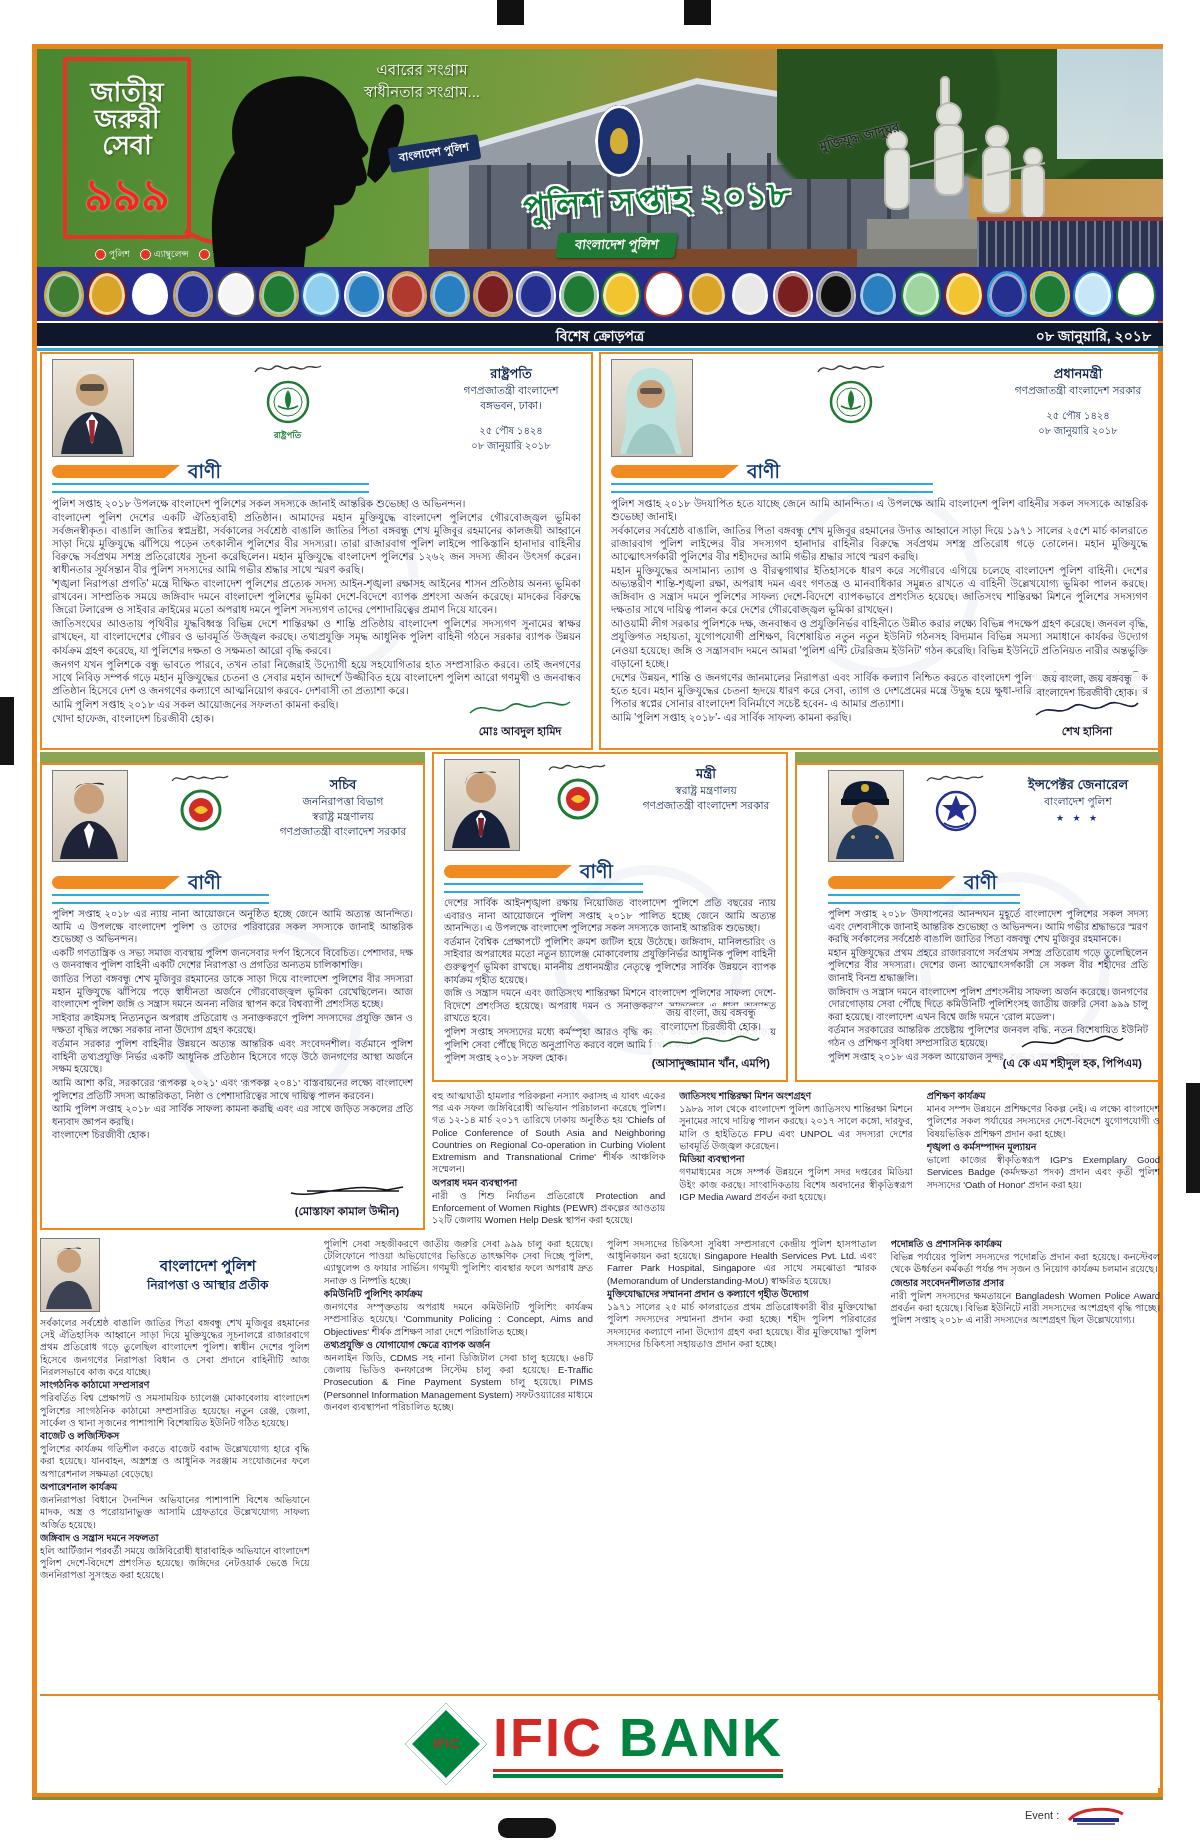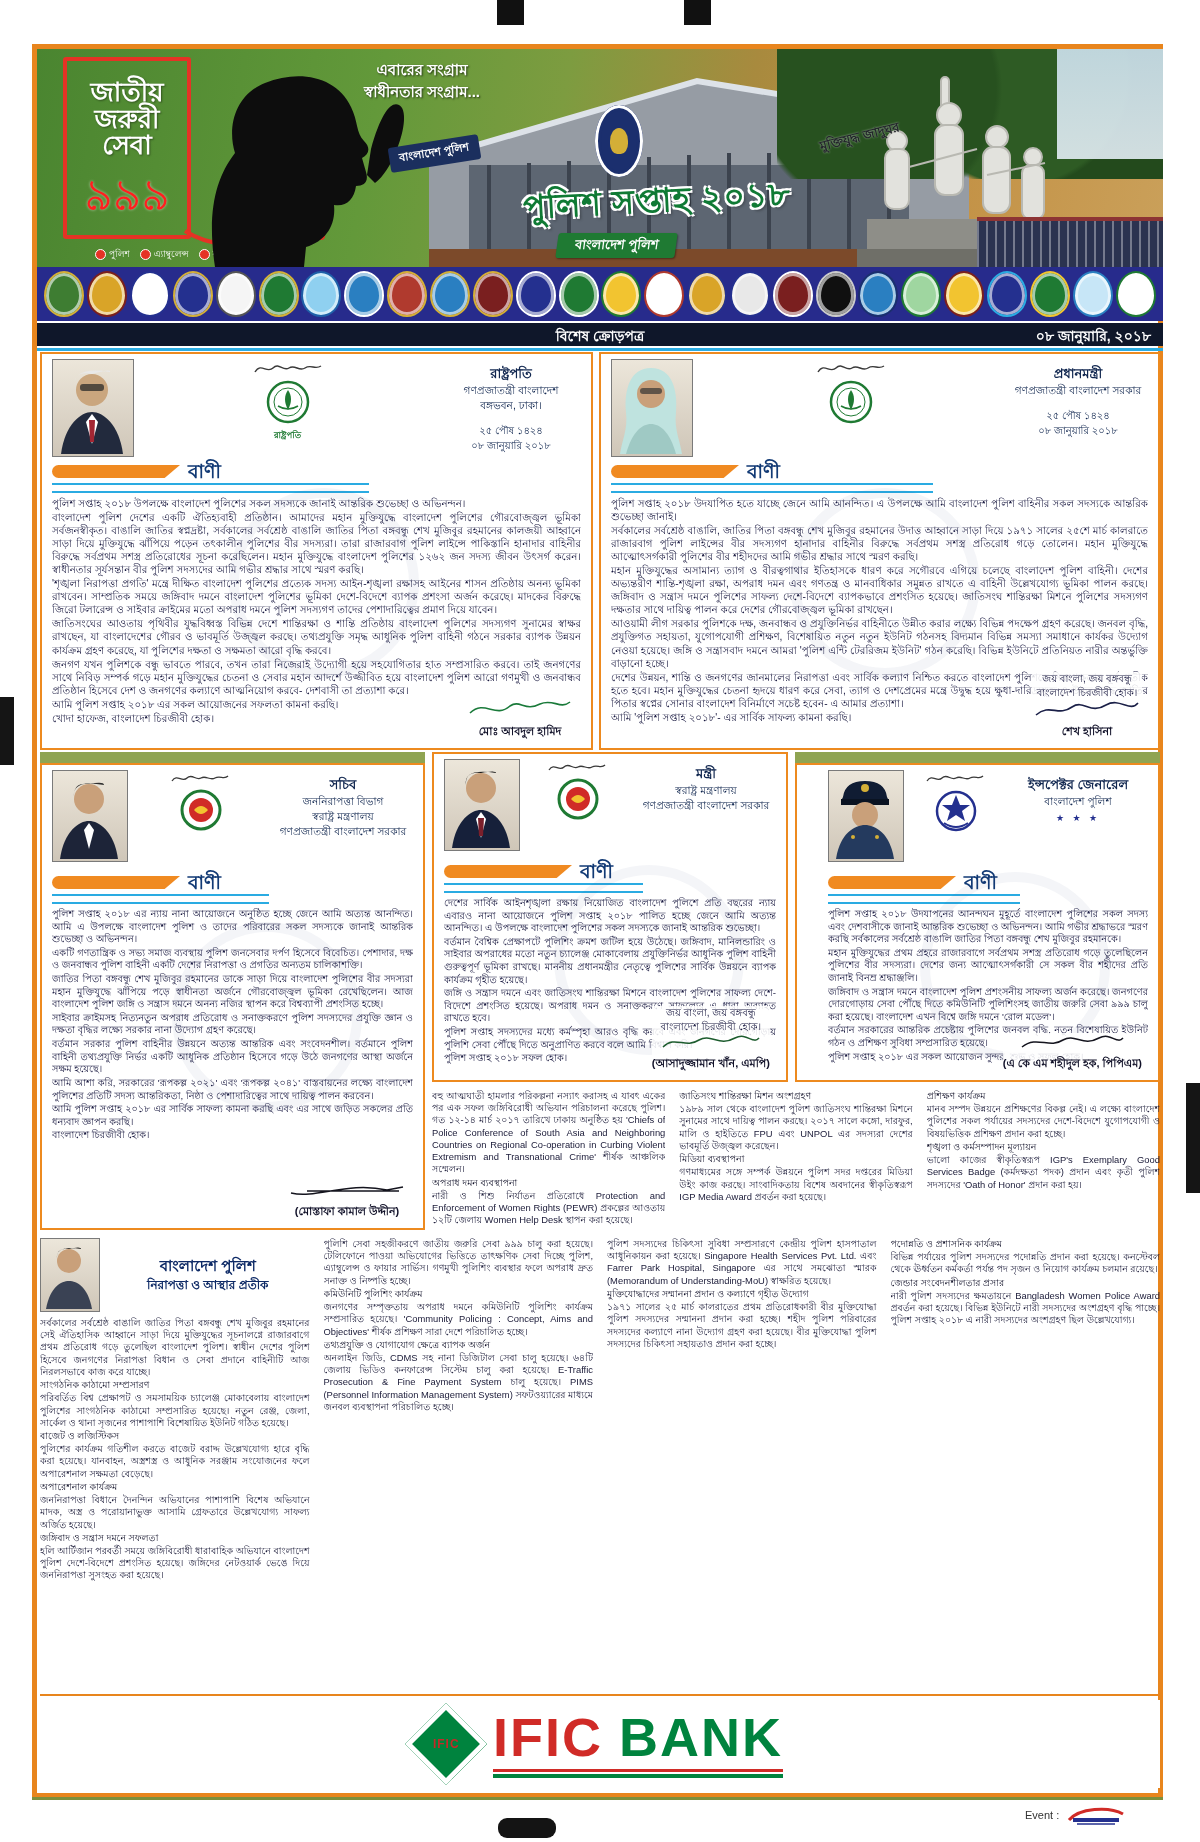--- a/index.html
+++ b/index.html
@@ -15,28 +15,28 @@
   #artifact-bottom{left:498px;top:1818px;width:58px;height:20px;background:#141414;border-radius:9px;}
   
   #frame{left:32px;top:44px;width:1121px;height:1744px;border:5px solid #e8851d;}
   #frame-underline{left:32px;top:1797px;width:1131px;height:3px;background:#7d8f3c;}
   
   #banner{left:37px;top:49px;width:1126px;height:218px;overflow:hidden;
     background:linear-gradient(100deg,#4a8530 0%,#63993a 30%,#7d9c40 46%,#a88a3e 62%,#c29043 78%,#caa05a 100%);}
   #emg-box{left:26px;top:8px;width:120px;height:174px;border:4px solid #e53325;border-radius:3px;
     display:flex;flex-direction:column;align-items:center;justify-content:center;}
   .emg-line{color:#fff;font-weight:bold;font-size:26px;line-height:1.02;text-shadow:1px 1px 2px rgba(0,0,0,.4);}
-  #emg-number{color:#ff1f1f;font-weight:normal;font-size:44px;line-height:1;margin-top:14px;
+  #emg-number{color:#ff1f1f;font-weight:bold;font-size:44px;line-height:1;margin-top:14px;
     text-shadow:0 0 3px rgba(255,255,255,.6);}
   #cord{left:146px;top:178px;width:150px;height:24px;}
   #svc-row{left:58px;top:198px;display:flex;gap:10px;align-items:center;}
   .svc{display:flex;align-items:center;gap:3px;color:#fff;font-size:9px;}
   .svc .dot{width:9px;height:9px;border-radius:50%;background:#e53325;display:inline-block;border:1px solid #fff;}
   #silhouette{left:148px;top:4px;}
-  #slogan{left:300px;top:10px;width:170px;text-align:center;color:#fff;font-weight:bold;font-size:15px;
+  #slogan{left:300px;top:10px;width:170px;text-align:center;color:#fff;font-weight:normal;font-size:15px;
     line-height:1.45;text-shadow:1px 1px 2px #20320f;}
   #bldg{left:392px;top:24px;}
   #crest-oval{left:558px;top:56px;width:48px;height:72px;border-radius:50%;background:#1b2f6e;
     box-shadow:inset 0 0 0 3px #fff,inset 0 0 0 6px #1b2f6e;display:flex;align-items:center;justify-content:center;}
   #crest-oval i{width:18px;height:26px;background:#d4af37;border-radius:50% 50% 40% 40%;}
   #police-sign{left:352px;top:92px;background:#1b2f5e;color:#fff;font-size:11px;font-weight:bold;
     padding:3px 10px;border-radius:3px;transform:rotate(-9deg);white-space:nowrap;}
   #museum-sign{left:782px;top:78px;color:#23262b;font-size:13px;font-weight:bold;transform:rotate(-14deg);
     text-shadow:0 0 2px rgba(255,255,255,.6);white-space:nowrap;}
   #event-title{left:455px;top:126px;width:330px;text-align:center;transform:rotate(-3deg);
@@ -85,21 +85,21 @@
   .tb-dates{margin-top:10px;font-size:10px;line-height:1.5;}
   .stars{color:#24308f;font-size:9px;letter-spacing:3px;margin-top:3px;}
   .bani-row{display:flex;align-items:center;gap:8px;margin:1px 0 0;}
   .bani-ribbon{width:128px;height:13px;background:#f08a21;border-radius:7px 0 0 7px;
     clip-path:polygon(0 0,100% 0,88% 100%,0 100%);}
   .bani-word{font-size:19px;font-weight:bold;color:#123a75;line-height:1;}
   .bani-lines{height:6px;border-top:2px solid #2aabe2;border-bottom:2px solid #2aabe2;width:60%;margin:2px 0 4px;}
   .msg{font-size:10.2px;line-height:1.28;color:#191940;text-align:justify;overflow:hidden;}
   .panel.small .msg{font-size:9.7px;line-height:1.3;}
   .seg{margin:0 0 1px;}
-  .seg.h{font-weight:normal;}
+  .seg.h{font-weight:bold;}
   .sig-block{position:absolute;right:16px;bottom:6px;text-align:center;background:rgba(255,255,255,.85);}
   .closing-line{font-size:10px;color:#191940;line-height:1.35;}
   .sig-name{font-size:11px;font-weight:bold;color:#101028;margin-top:-2px;}
   
   #article-top{left:432px;top:1090px;width:728px;height:142px;display:flex;gap:14px;overflow:hidden;}
   #article-main{left:40px;top:1238px;width:1120px;height:452px;display:flex;gap:14px;overflow:hidden;}
   .acol{flex:1;font-size:9.4px;line-height:1.3;color:#20203d;text-align:justify;overflow:hidden;}
   .acol .seg.h{color:#101028;}
   .head-block{display:flex;gap:6px;margin-bottom:5px;align-items:center;}
   .headline{flex:1;text-align:center;}

